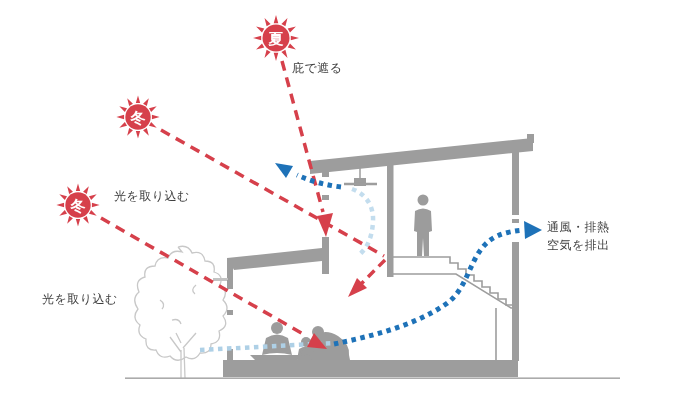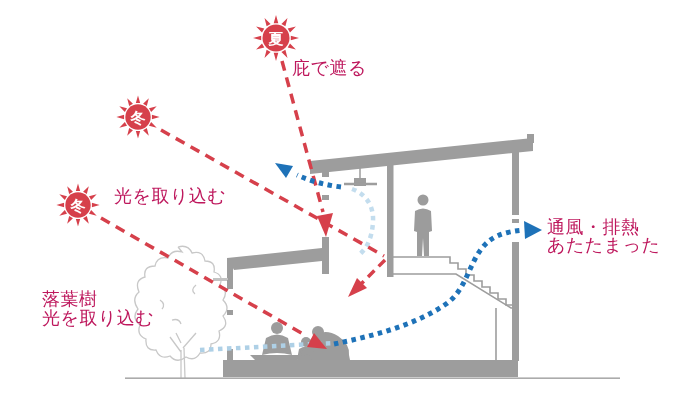--- a/index.html
+++ b/index.html
@@ -2,21 +2,21 @@
 <html><head>
 <meta charset="utf-8">
 <style>
   html,body{margin:0;padding:0;background:#ffffff;}
   #stage{
     position:relative;width:686px;height:412px;background:#ffffff;overflow:hidden;
     font-family:"Liberation Sans","DejaVu Sans",sans-serif;
   }
   #diagram-svg{position:absolute;left:0;top:0;}
   .note{
-    position:absolute;color:#be185d;font-size:18px;letter-spacing:0.5px;
+    position:absolute;color:#404040;font-size:12px;letter-spacing:0.5px;
     white-space:nowrap;
   }
   .note div{line-height:18px;}
   #eave-note{left:292px;top:59px;}
   #winter-light-note{left:114px;top:185px;}
   #winter-light-note div{line-height:22px;}
   #tree-note{left:42px;top:290px;}
   #tree-note div{line-height:18.5px;}
   #vent-note{left:547px;top:219px;}
   #vent-note div{line-height:17.5px;}
@@ -154,22 +154,21 @@
 
   <div class="note" id="eave-note">
     <div>庇で遮る</div>
   </div>
 
   <div class="note" id="winter-light-note">
     <div>光を取り込む</div>
   </div>
 
   <div class="note" id="tree-note">
-    <div>落葉樹</div>
     <div>光を取り込む</div>
   </div>
 
   <div class="note" id="vent-note">
     <div>通風・排熱</div>
-    <div>あたたまった</div>
+    <div>空気を排出</div>
   </div>
 
 </div>
 
 </body></html>

